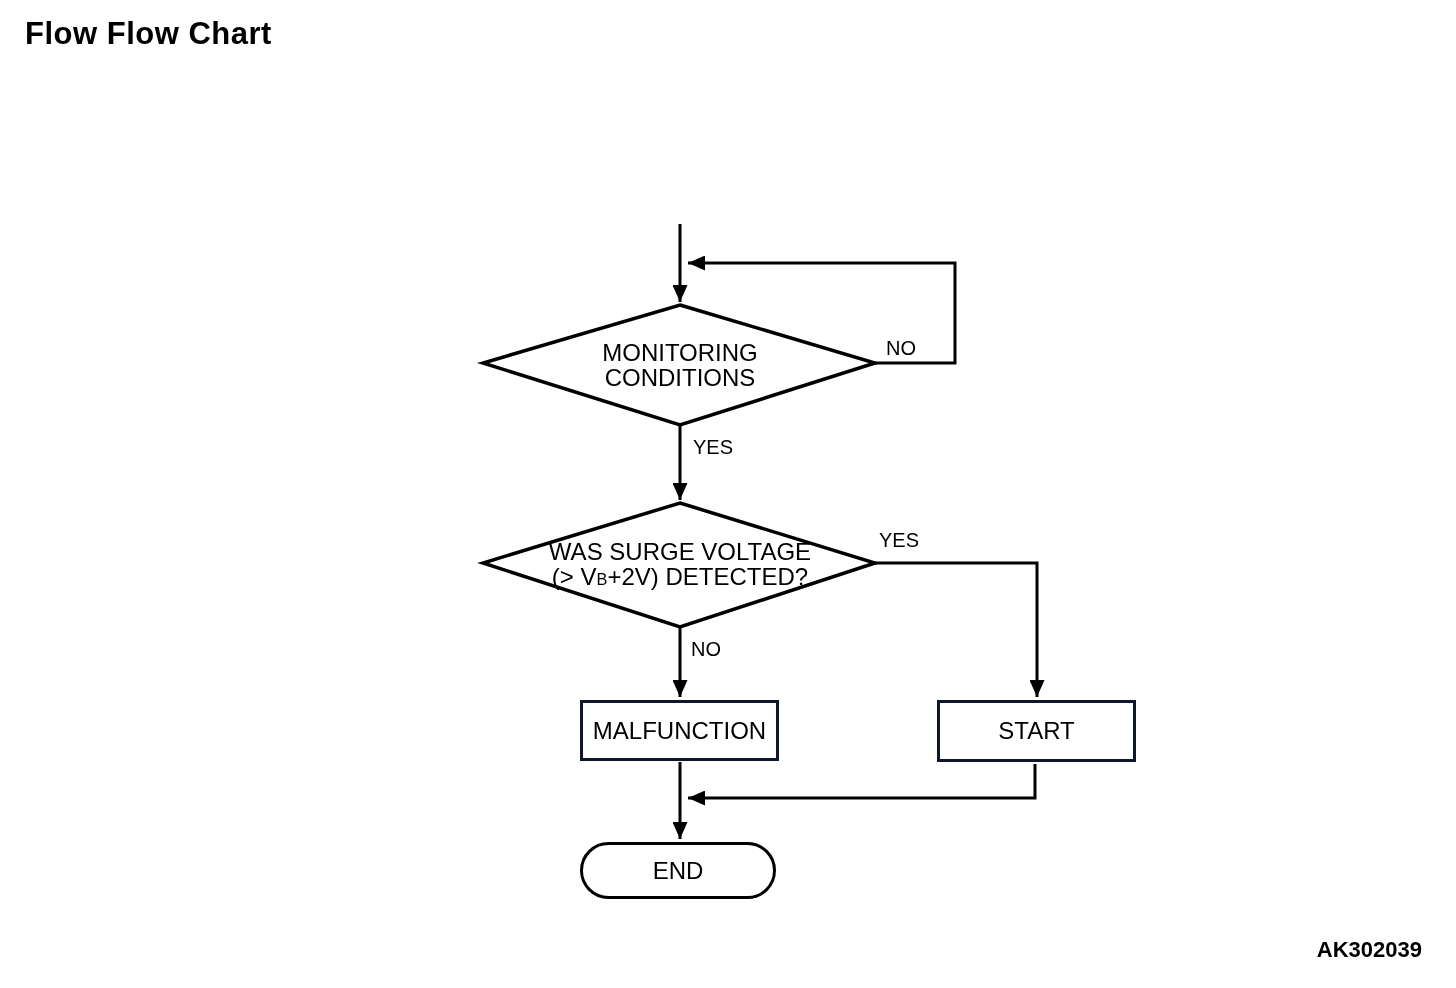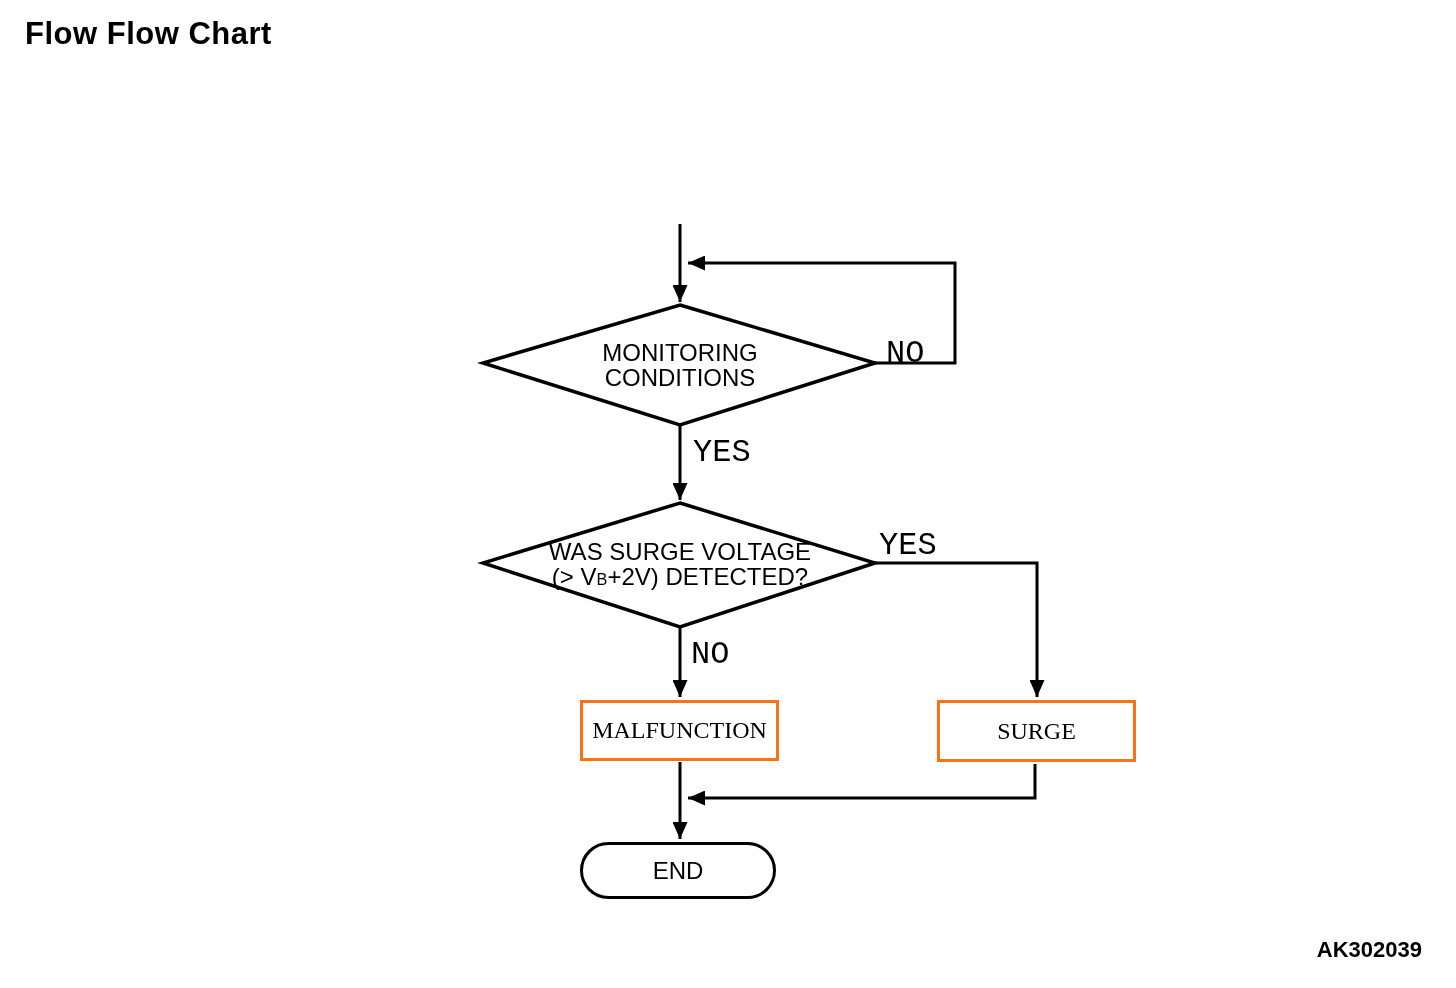--- a/index.html
+++ b/index.html
@@ -46,22 +46,21 @@
     background: #ffffff;
     font-size: 24px;
     white-space: nowrap;
     text-align: center;
   }
   .terminator {
     border: 3px solid #000000;
     border-radius: 29px;
   }
   .process {
-    border: 3px solid #f97316;
-    font-family: Liberation Serif, serif;
+    border: 3px solid #0f172a;
   }
   .decision-text {
     position: absolute;
     display: flex;
     flex-direction: column;
     align-items: center;
     justify-content: center;
     text-align: center;
     font-size: 24px;
     line-height: 25px;
@@ -70,24 +69,23 @@
   }
   .decision-text.small {
     font-size: 24px;
     line-height: 25px;
   }
   .decision-text .sub {
     font-size: 0.68em;
   }
   .edge-label {
     position: absolute;
-    font-size: 32px;
+    font-size: 20px;
     line-height: 1;
     white-space: nowrap;
-    font-family: Liberation Mono, monospace;
   }
 </style>
 </head>
 <body>
 
 <div class="page">
 
   <div class="page-title">Flow Flow Chart</div>
 
   <svg class="canvas" viewBox="0 0 1456 988" xmlns="http://www.w3.org/2000/svg">
@@ -118,21 +116,21 @@
   <div class="decision-text small" style="left:480px; top:503px; width:400px; height:124px;">
     <div>WAS SURGE VOLTAGE</div>
     <div><span>(&gt; V</span><span class="sub">B</span><span>+2V) DETECTED?</span></div>
   </div>
 
   <div class="node process" style="left:580px; top:700px; width:199px; height:61px;">
     <span>MALFUNCTION</span>
   </div>
 
   <div class="node process" style="left:937px; top:700px; width:199px; height:62px;">
-    <span>SURGE</span>
+    <span>START</span>
   </div>
 
   <div class="node terminator" style="left:580px; top:842px; width:196px; height:57px;">
     <span>END</span>
   </div>
 
   <span class="edge-label" style="left:886px; top:338px;">NO</span>
   <span class="edge-label" style="left:693px; top:437px;">YES</span>
   <span class="edge-label" style="left:879px; top:530px;">YES</span>
   <span class="edge-label" style="left:691px; top:639px;">NO</span>

